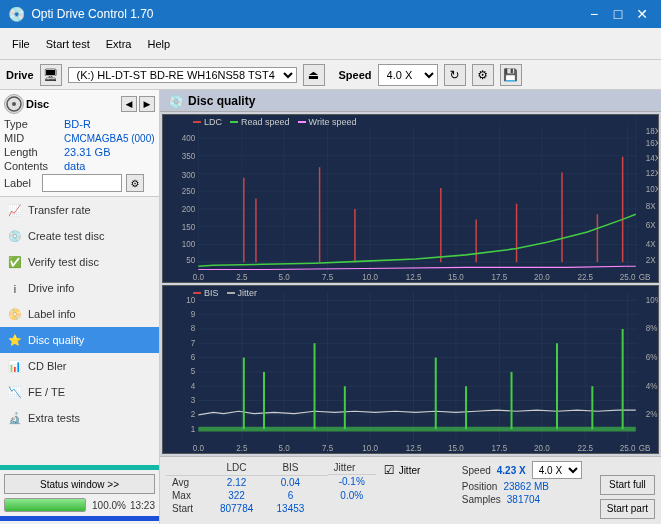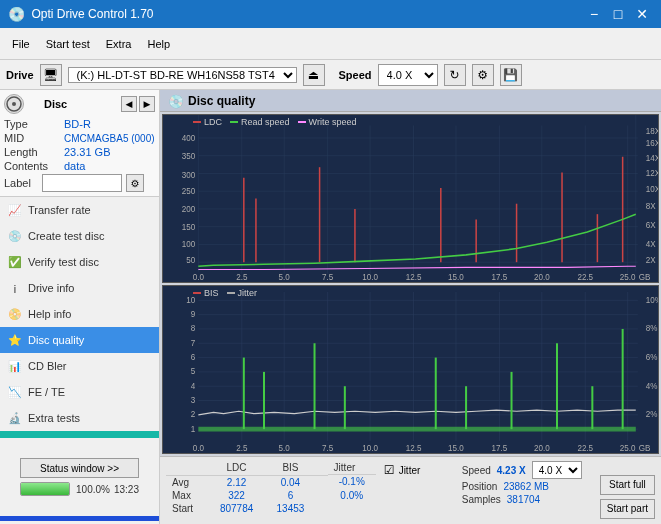--- a/index.html
+++ b/index.html
@@ -94,21 +94,21 @@
 
     
     .disc-info-panel {
       background: #f8f8f8;
       border-bottom: 1px solid #ccc;
       padding: 4px;
     }
     .disc-header {
       display: flex;
       align-items: center;
-      gap: 20px;
+      gap: 2px;
       margin-bottom: 4px;
     }
     .disc-header-icon {
       width: 20px; height: 20px;
       background: #e0e0e0;
       border: 1px solid #aaa;
       border-radius: 50%;
       display: flex; align-items: center; justify-content: center;
     }
     .disc-header-label { font-weight: bold; font-size: 11px; }
@@ -158,22 +158,22 @@
       color: white;
     }
     .nav-item-icon {
       width: 14px; height: 14px;
       display: flex; align-items: center; justify-content: center;
       font-size: 11px;
     }
 
     
     .status-bar-section {
-      border-top: 7px solid #14b8a6;
-      padding: 20px;
+      border-top: 5px solid #14b8a6;
+      padding: 4px;
     }
     .status-window-btn {
       width: 100%;
       height: 20px;
       background: #e8e8e8;
       border: 1px solid #999;
       font-size: 10px;
       cursor: pointer;
       text-align: center;
     }
@@ -413,21 +413,21 @@
       <div class="nav-item">
         <span class="nav-item-icon">✅</span>
         <span>Verify test disc</span>
       </div>
       <div class="nav-item">
         <span class="nav-item-icon">ℹ</span>
         <span>Drive info</span>
       </div>
       <div class="nav-item">
         <span class="nav-item-icon">📀</span>
-        <span>Help info</span>
+        <span>Label info</span>
       </div>
       <div class="nav-item active">
         <span class="nav-item-icon">⭐</span>
         <span>Disc quality</span>
       </div>
       <div class="nav-item">
         <span class="nav-item-icon">📊</span>
         <span>CD Bler</span>
       </div>
       <div class="nav-item">

